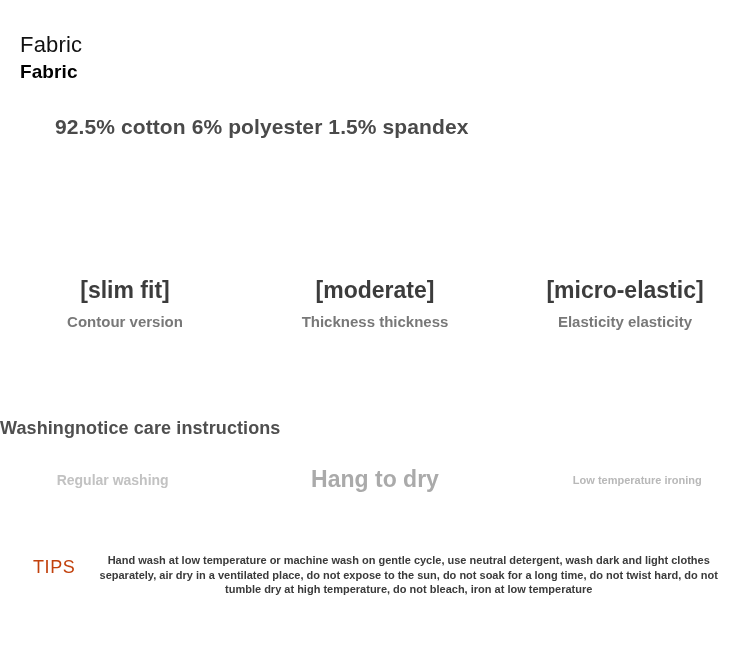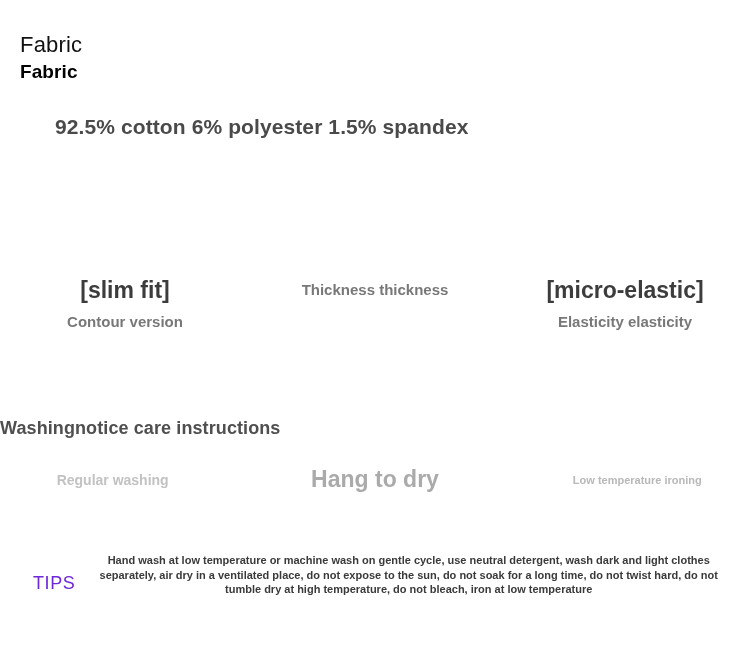--- a/index.html
+++ b/index.html
@@ -135,26 +135,25 @@
     top: 553px;
     width: 710px;
     display: flex;
     flex-direction: row;
     align-items: flex-start;
   }
   .tips-label {
     flex: 0 0 auto;
     font-size: 18px;
     font-weight: 400;
-    color: #6d28d9;
+    color: #c2410c;
     letter-spacing: 0.6px;
     line-height: 24px;
     padding-top: 2px;
     padding-left: 13px;
-    margin-top: 16px;
   }
   .tips-text {
     flex: 1 1 auto;
     margin-left: 12px;
     font-size: 11px;
     font-weight: 700;
     color: #3a3a3a;
     line-height: 14.5px;
     text-align: center;
   }
@@ -172,20 +171,21 @@
   <div class="composition">92.5% cotton 6% polyester 1.5% spandex</div>
 
   <div class="attributes">
 
     <div class="attr-cell">
       <div class="attr-value">[slim fit]</div>
       <div class="attr-label">Contour version</div>
     </div>
 
     <div class="attr-cell">
+      <div class="attr-value">[moderate]</div>
       <div class="attr-label">Thickness thickness</div>
     </div>
 
     <div class="attr-cell">
       <div class="attr-value">[micro-elastic]</div>
       <div class="attr-label">Elasticity elasticity</div>
     </div>
 
   </div>
 

